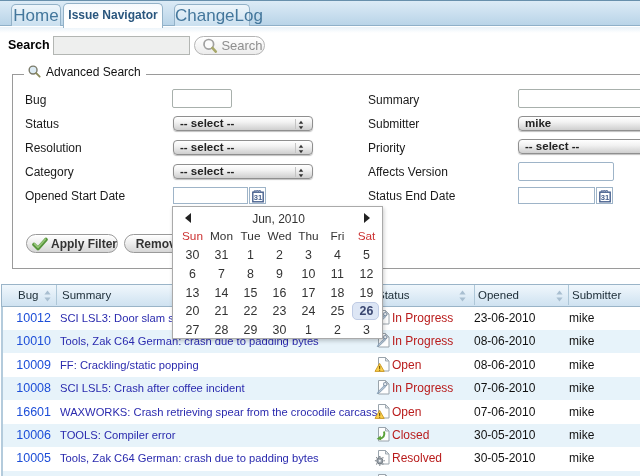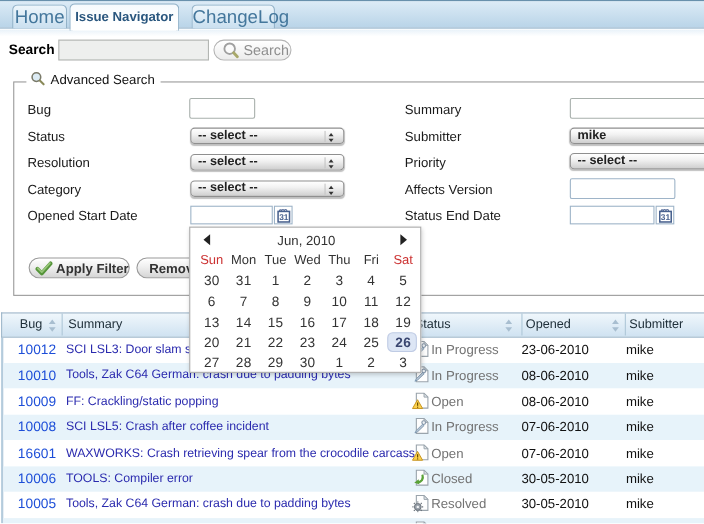--- a/index.html
+++ b/index.html
@@ -52,21 +52,21 @@
   background:linear-gradient(#f0f7fc, #cfe2f1);
   border-top:1px solid #9ab4c8; border-bottom:1px solid #9ab4c8;
   border-left:1px solid #9ab4c8; }
 .th { position:absolute; top:284px; height:23px; font-size:11.5px; color:#20303a; line-height:23px; }
 .thdiv { position:absolute; top:285px; width:1px; height:20px; background:#aec7d8; }
 .row { position:absolute; left:3px; width:637px; height:23px; }
 .row.alt { background:#e7f3fa; }
 .bugid { position:absolute; left:0; width:48px; text-align:right; font-size:12.5px; color:#1d4ed8; top:4px; }
 .sum { position:absolute; left:57px; top:5px; font-size:11.2px; color:#2a2aae; white-space:nowrap; }
 .sticon { position:absolute; left:371px; top:2px; }
-.sttext { position:absolute; left:389px; top:4px; font-size:12px; color:#737373; }
+.sttext { position:absolute; left:389px; top:4px; font-size:12px; color:#b91c1c; }
 .odate { position:absolute; left:471px; top:4px; font-size:12px; color:#111; }
 .subm { position:absolute; left:566px; top:4px; font-size:12px; color:#111; }
 .tleft { position:absolute; left:1px; top:285px; width:2px; height:191px; background:#b4cbdc; }
 
 
 .cal { position:absolute; left:172px; top:206px; width:211px; height:133px;
   background:#fff; border:1px solid #aaa; box-shadow:1px 2px 4px rgba(0,0,0,.2); z-index:20; }
 .cal .crow { position:absolute; left:0; width:211px; height:16px; }
 .cal .cc { position:absolute; width:29px; text-align:center; font-size:11.8px; color:#333; }
 #calrows .cc { font-size:12.4px; letter-spacing:0.2px; }

